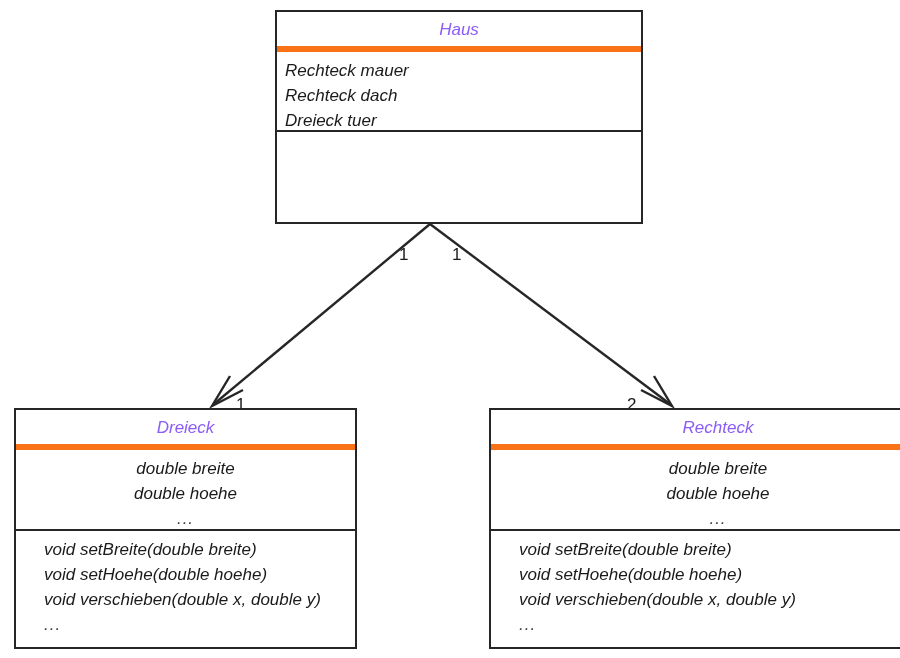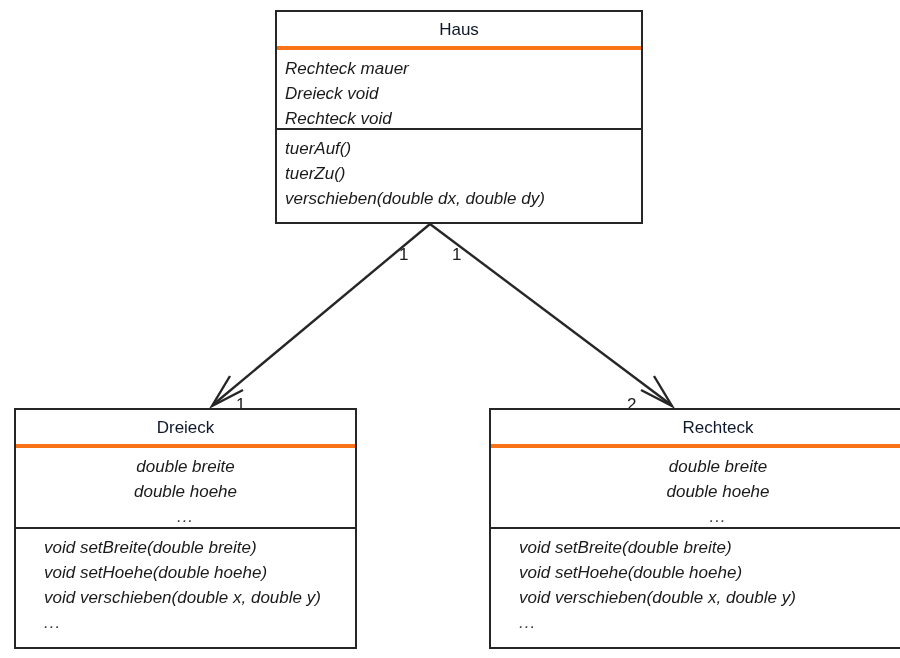--- a/index.html
+++ b/index.html
@@ -22,23 +22,24 @@
     position: absolute;
     box-sizing: border-box;
     border: 2px solid #262626;
     background: #ffffff;
   }
   .class-title {
     text-align: center;
     font-size: 17px;
     line-height: 1;
     padding: 9px 4px 8px 4px;
-    border-bottom: 4px solid #f97316;
-    color: #0f172a;
+    border-bottom: 6px solid #f97316;
+    color: #8b5cf6;
     white-space: nowrap;
+    font-style: italic;
   }
   .compartment {
     padding: 6px 8px 8px 8px;
     box-sizing: border-box;
   }
   .compartment.with-divider {
     border-bottom: 2px solid #262626;
   }
   .member {
     font-size: 17px;
@@ -119,27 +120,22 @@
 
   <span class="mult-label" id="mult-haus-left">1</span>
   <span class="mult-label" id="mult-haus-right">1</span>
   <span class="mult-label" id="mult-dreieck">1</span>
   <span class="mult-label" id="mult-rechteck">2</span>
 
   <div class="uml-class" id="class-haus">
     <div class="class-title">Haus</div>
     <div class="compartment with-divider attrs">
       <div class="member">Rechteck mauer</div>
-      <div class="member">Dreieck void</div>
-      <div class="member">Rechteck void</div>
-    </div>
-    <div class="compartment ops">
-      <div class="member">tuerAuf()</div>
-      <div class="member">tuerZu()</div>
-      <div class="member">verschieben(double dx, double dy)</div>
+      <div class="member">Rechteck dach</div>
+      <div class="member">Dreieck tuer</div>
     </div>
   </div>
 
   <div class="uml-class" id="class-dreieck">
     <div class="class-title">Dreieck</div>
     <div class="compartment with-divider attrs">
       <div class="member">double breite</div>
       <div class="member">double hoehe</div>
       <div class="member ellipsis">...</div>
     </div>

